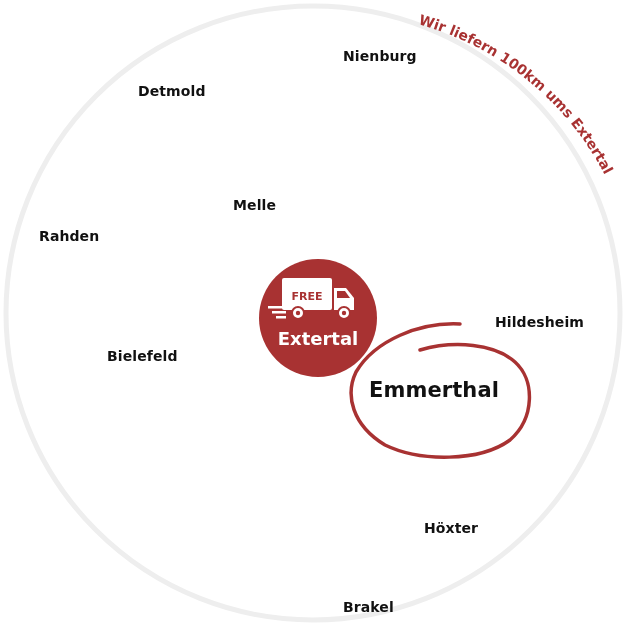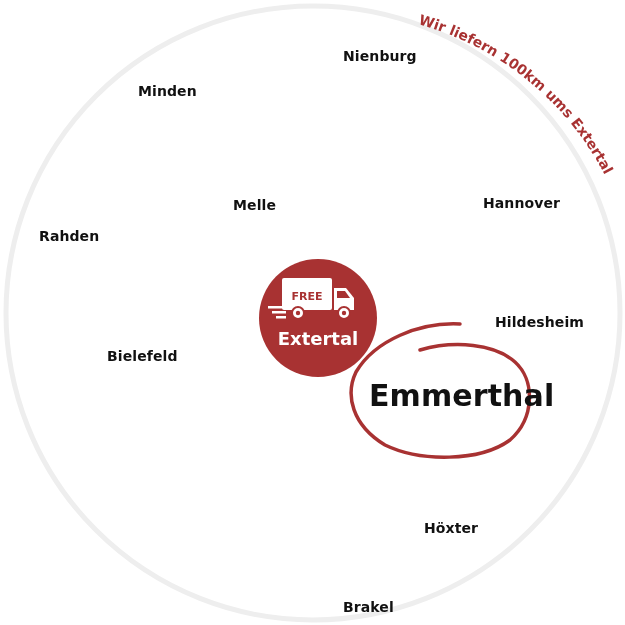--- a/index.html
+++ b/index.html
@@ -1,19 +1,19 @@
 <!DOCTYPE html>
 <html><head>
 <meta charset="utf-8">
 <style>
   html, body { margin: 0; padding: 0; background: #ffffff; }
   body { width: 625px; height: 625px; position: relative; overflow: hidden; font-family: "Liberation Sans", sans-serif; }
   .stage { position: absolute; left: 0; top: 0; width: 625px; height: 625px; }
   .city { position: absolute; font-family: "DejaVu Sans", sans-serif; font-weight: bold; font-size: 14px; color: #111111; white-space: nowrap; letter-spacing: 0.1px; }
-  .city.big { font-size: 30px; }
+  .city.big { font-size: 21px; }
 </style>
 </head>
 <body>
 
 <div class="stage">
   <svg width="625" height="625" viewBox="0 0 625 625" style="position:absolute;left:0;top:0">
     <defs>
       <path id="arcPath" d="M 313 313 m -300 0 a 300 300 0 1 1 600 0"></path>
       <path id="captionArc" d="M 418 24 A 300 300 0 0 1 612 190"></path>
     </defs>
@@ -45,23 +45,22 @@
       </g>
       <text x="318" y="345" text-anchor="middle" fill="#ffffff" font-family="DejaVu Sans, sans-serif" font-size="18" font-weight="bold" id="badgeLabel">Extertal</text>
     </g>
 
     <g fill="none" stroke="#a83232" stroke-linecap="round">
       <path d="M 460 324 C 420 322, 375 340, 356 372 C 345 395, 352 425, 385 445 C 420 462, 480 462, 510 440 C 535 418, 535 380, 515 362 C 495 344, 455 340, 420 350" stroke-width="3.5"></path>
     </g>
   </svg>
 
   <div class="city" style="left:343px;top:48px">Nienburg</div>
-  <div class="city" style="left:138px;top:83px">Minden</div>
+  <div class="city" style="left:138px;top:83px">Detmold</div>
   <div class="city" style="left:233px;top:197px">Melle</div>
-  <div class="city" style="left:483px;top:195px">Hannover</div>
   <div class="city" style="left:39px;top:228px">Rahden</div>
   <div class="city" style="left:107px;top:348px">Bielefeld</div>
   <div class="city" style="left:495px;top:314px">Hildesheim</div>
   <div class="city" style="left:424px;top:520px">Höxter</div>
   <div class="city" style="left:343px;top:599px">Brakel</div>
 
   <div class="city big" style="left:369px;top:378px">Emmerthal</div>
 </div>
 
 </body></html>

